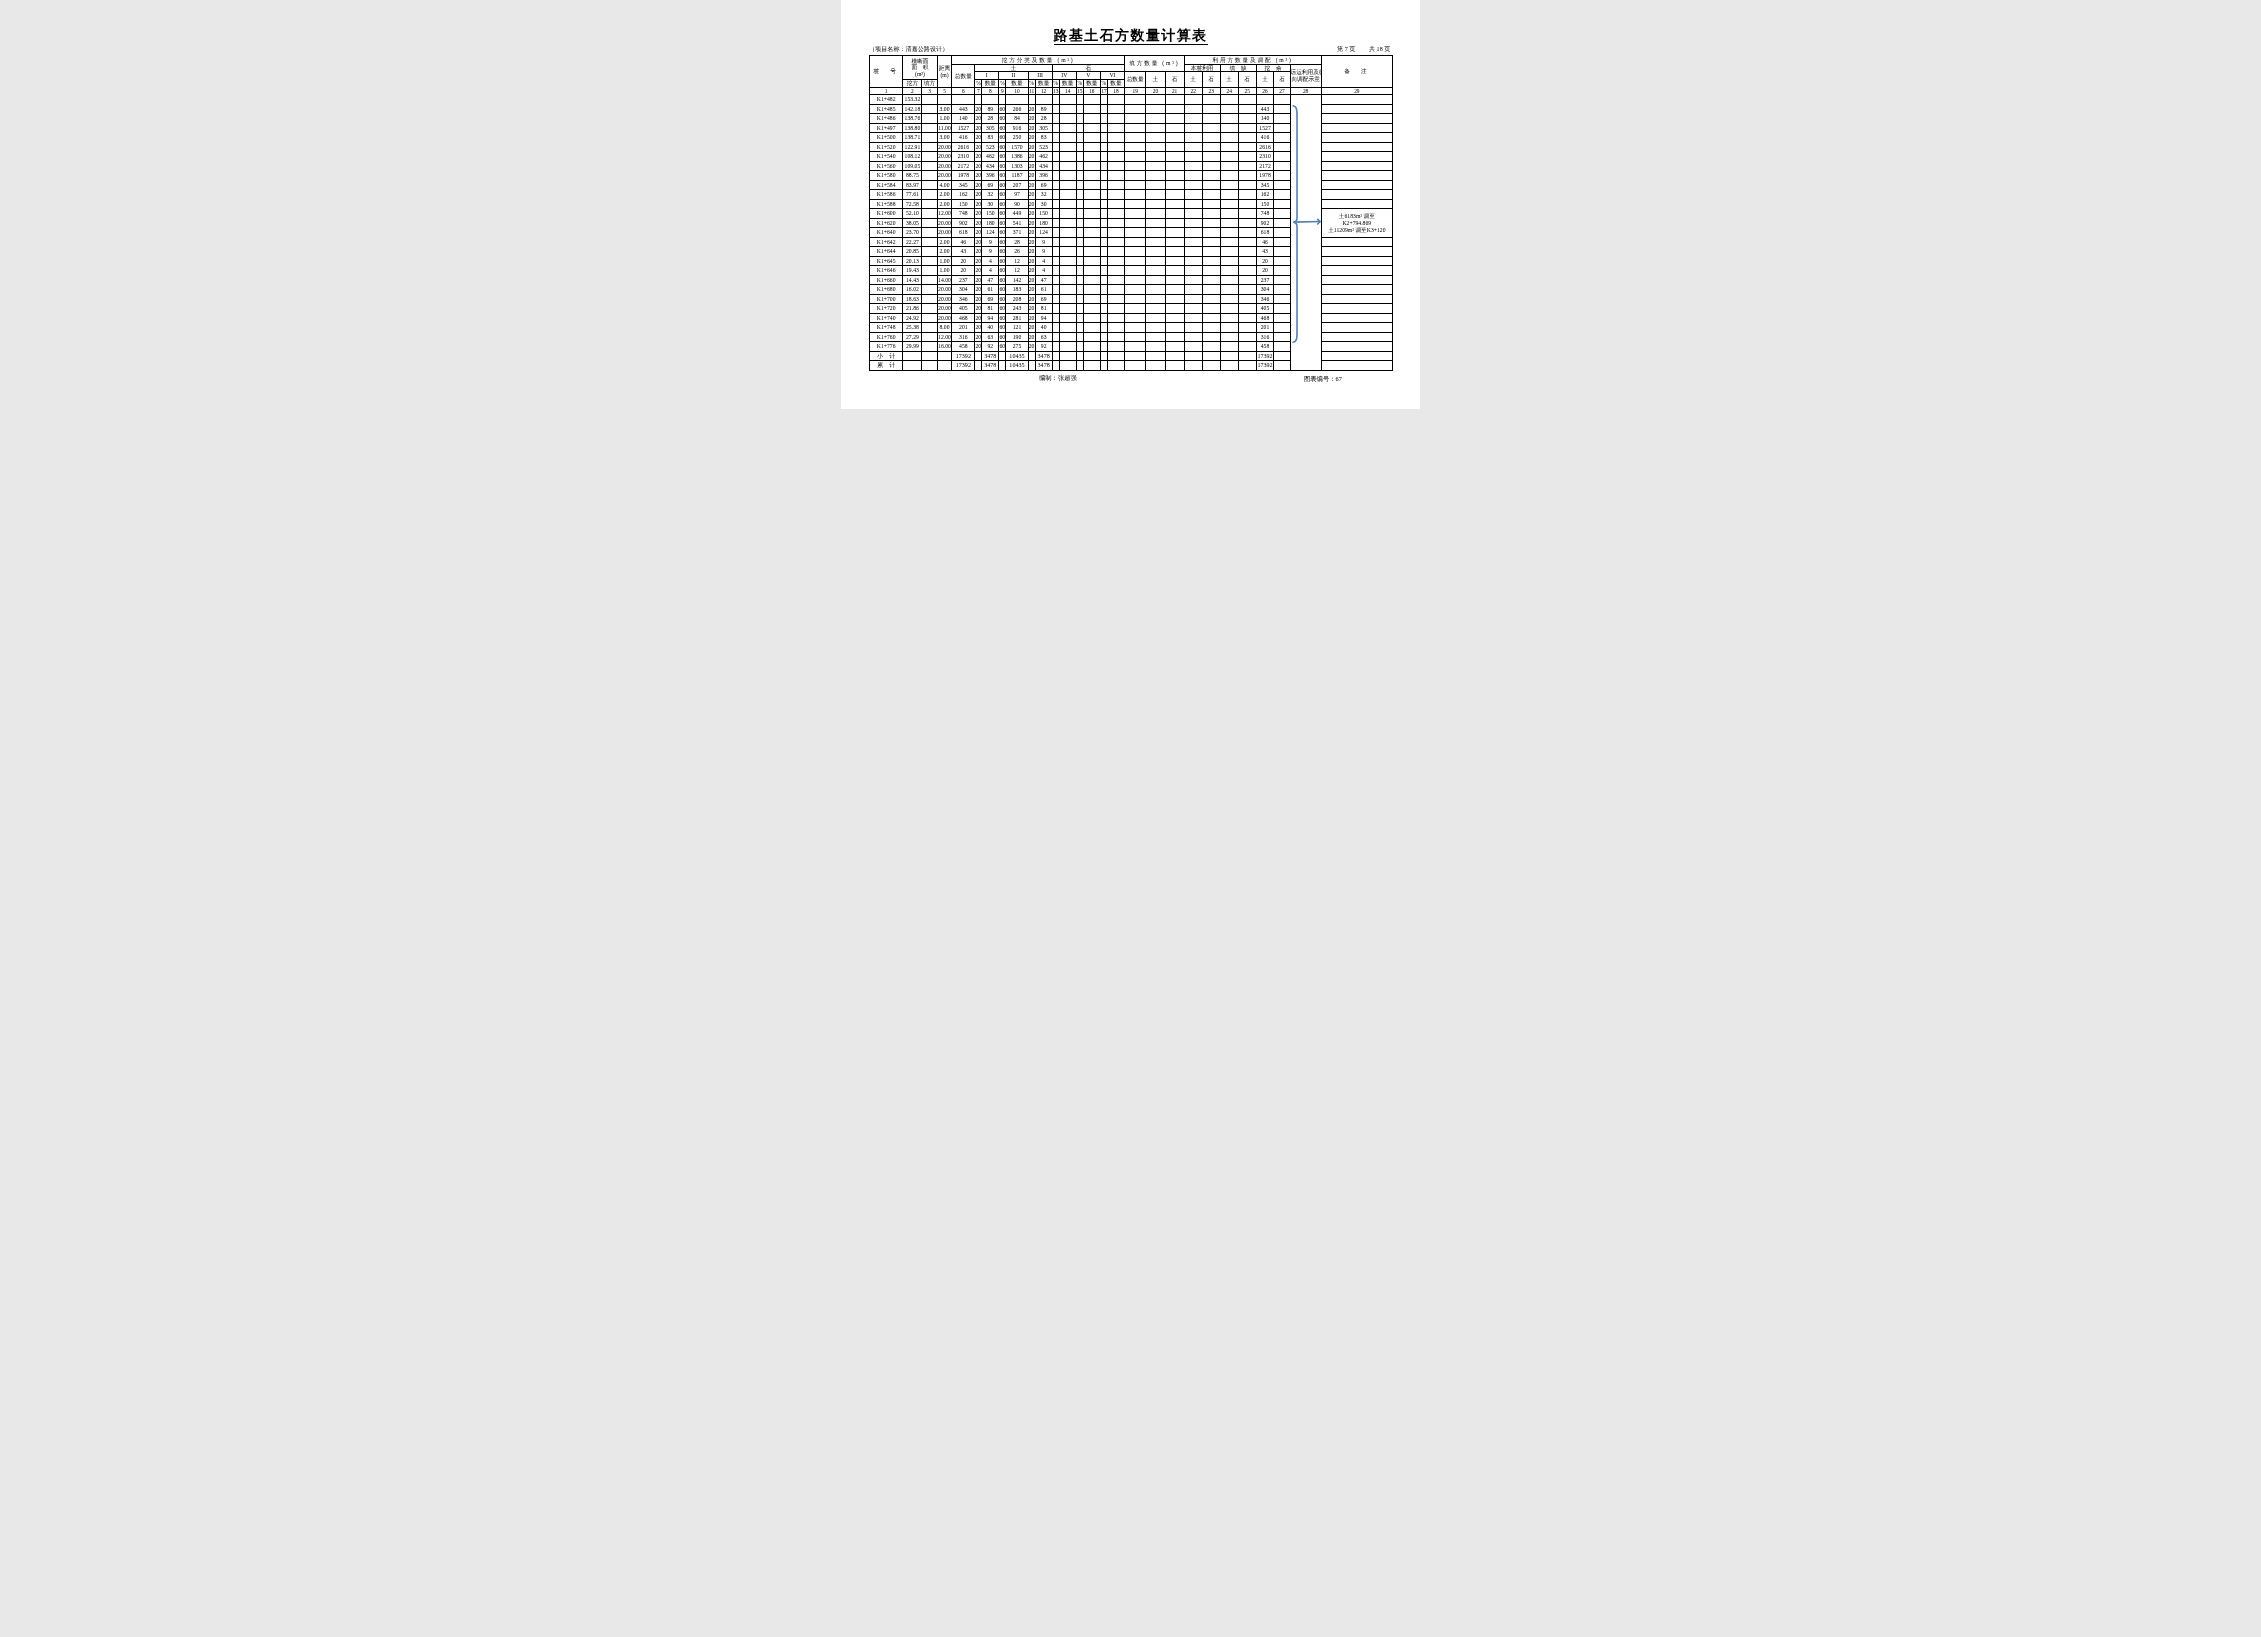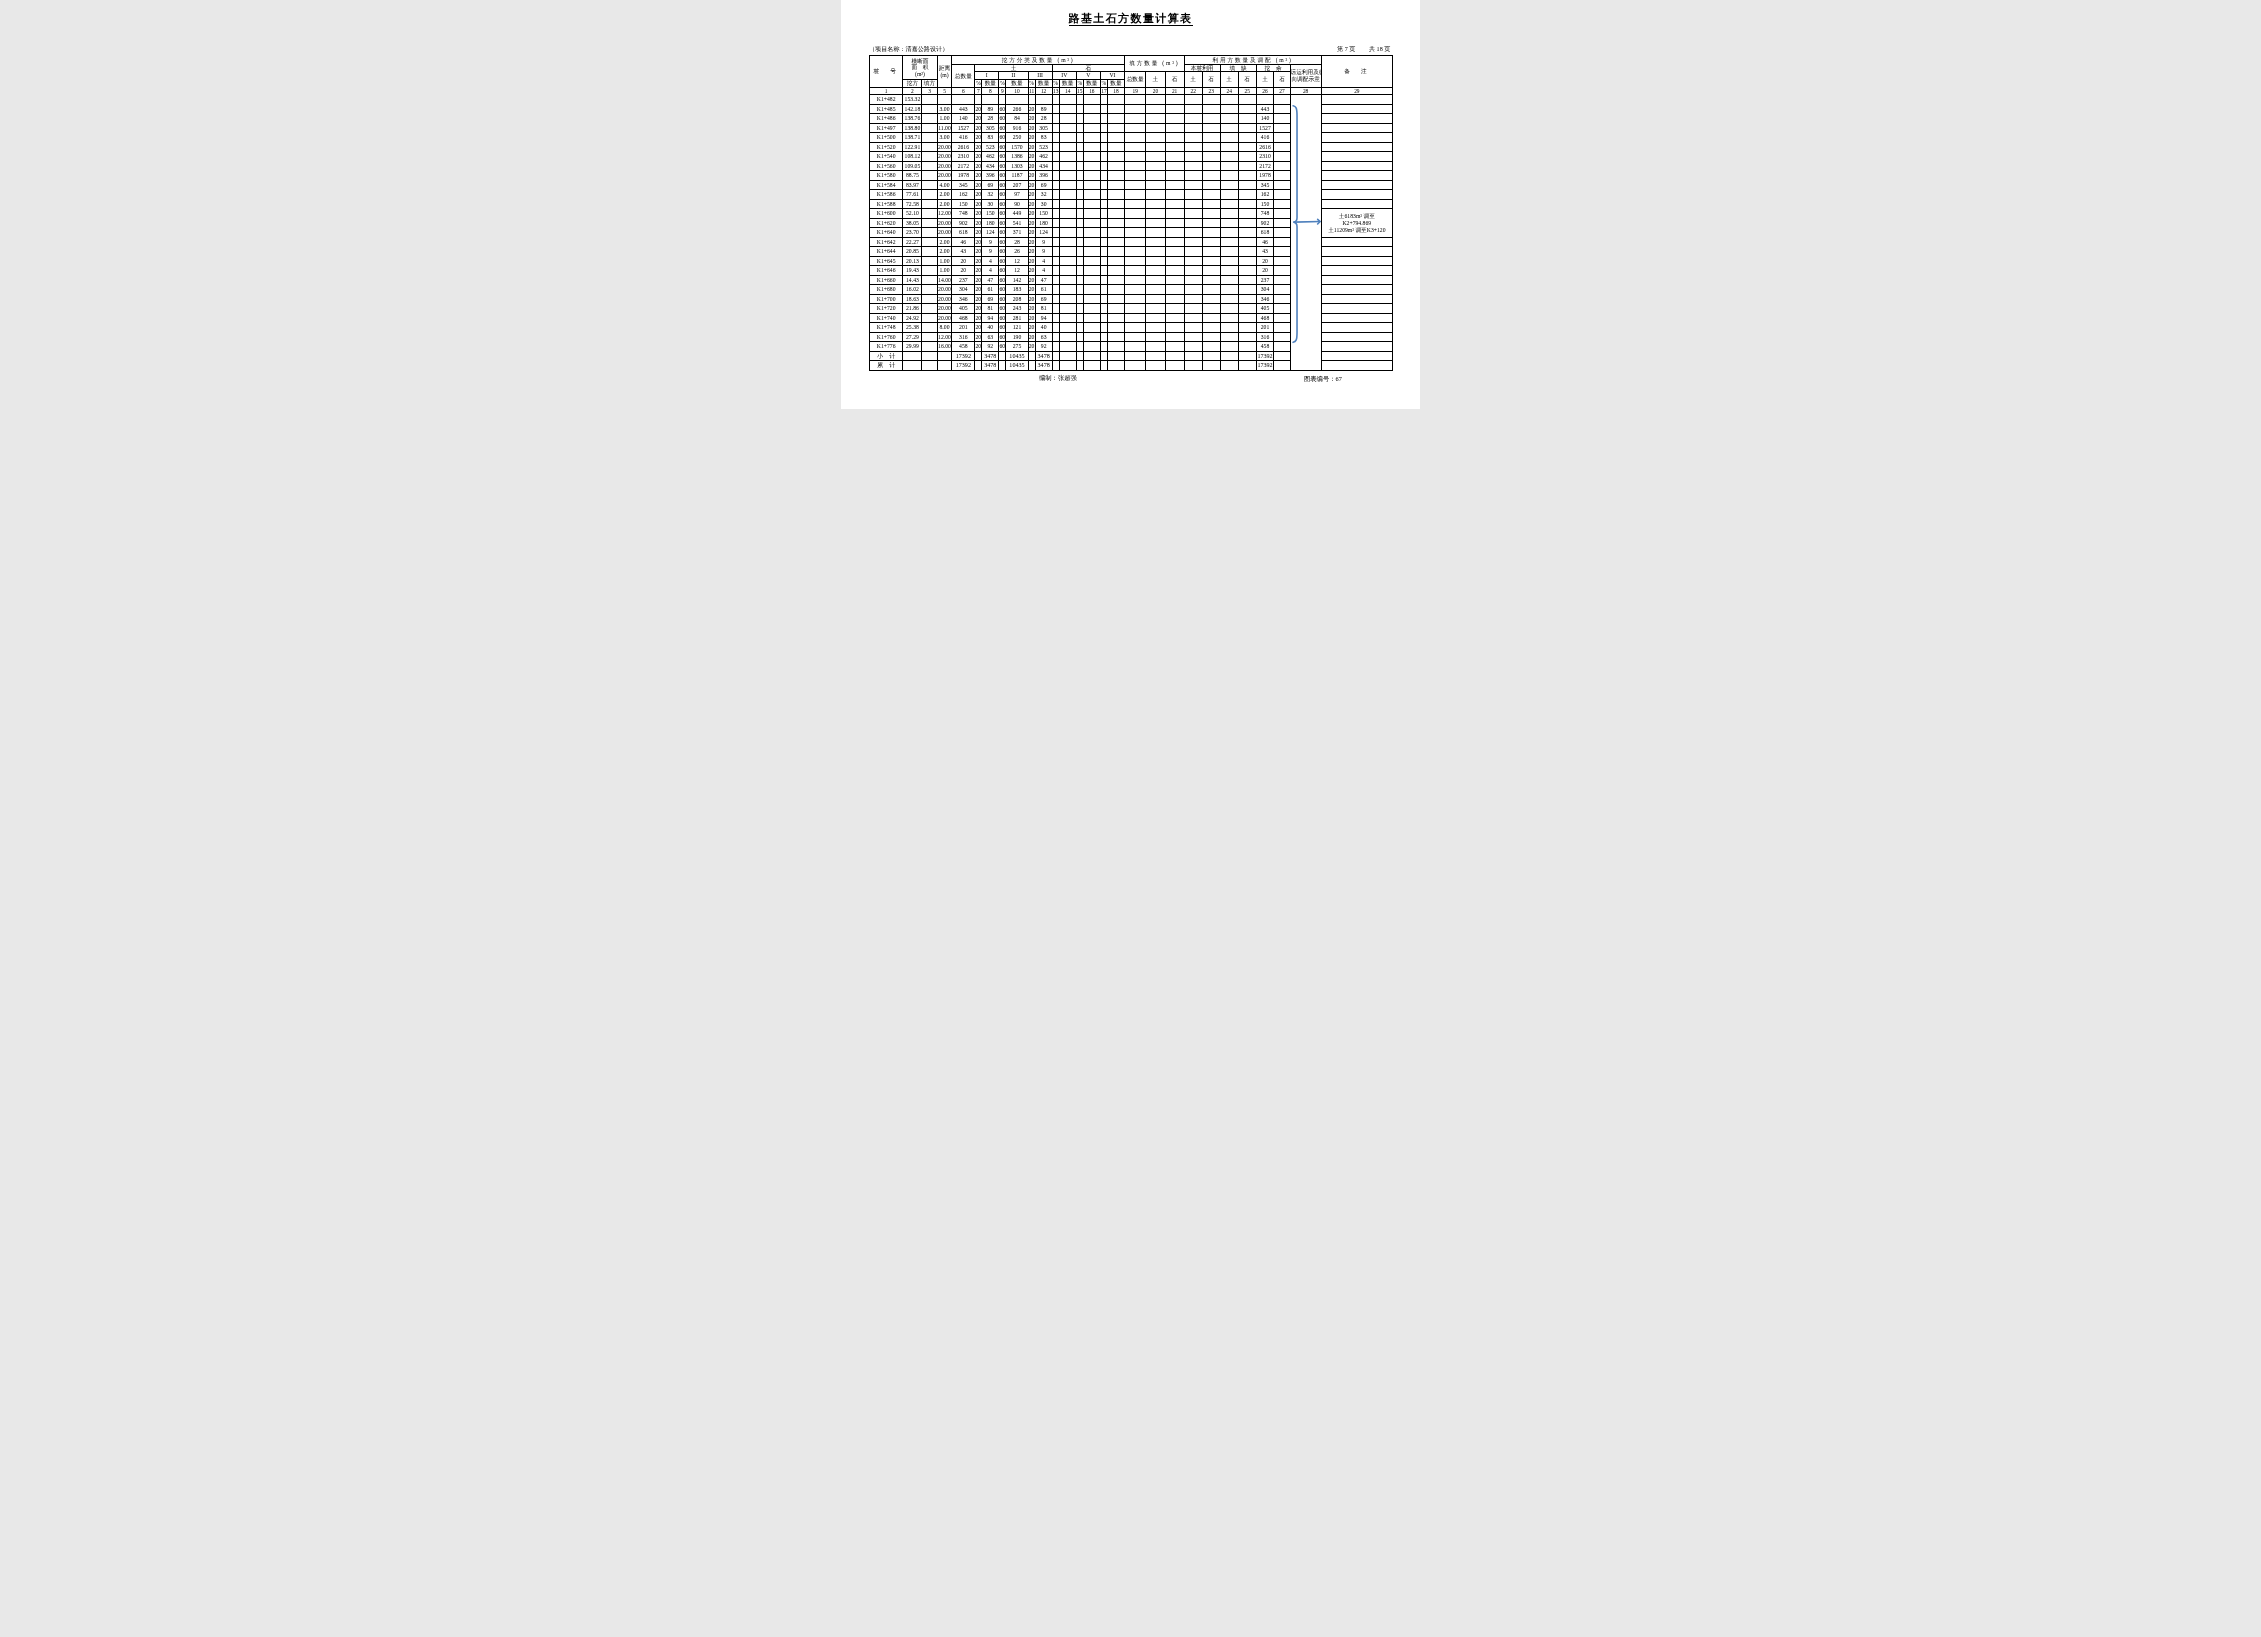--- a/index.html
+++ b/index.html
@@ -3,21 +3,21 @@
 <meta charset="utf-8">
 <style>
   html,body{margin:0;padding:0;background:#e8e8e8;}
   .sheet{
     width:579px;height:409px;position:relative;margin:0 auto;
     background:#ffffff;color:#000;
     font-family:"Liberation Serif","DejaVu Serif",serif;
     overflow:hidden;
   }
   .title{
-    text-align:center;padding-top:11px;font-size:11px;font-weight:bold;letter-spacing:1.4px;
+    text-align:center;padding-top:27px;font-size:14px;font-weight:bold;letter-spacing:1.4px;
   }
   .title span{border-bottom:1.4px solid #000;padding-bottom:1.4px;}
   .info-row{position:absolute;left:28px;right:27px;top:45px;height:8.1px;font-size:6.1px;}
   .project{position:absolute;left:0;top:0;}
   .pageinfo{position:absolute;right:2.7px;top:0;}
   .pageinfo .sp{display:inline-block;width:13.6px;}
   table.main{
     position:absolute;left:28px;top:55px;width:524px;
     border-collapse:collapse;table-layout:fixed;
     border:1.4px solid #000;

